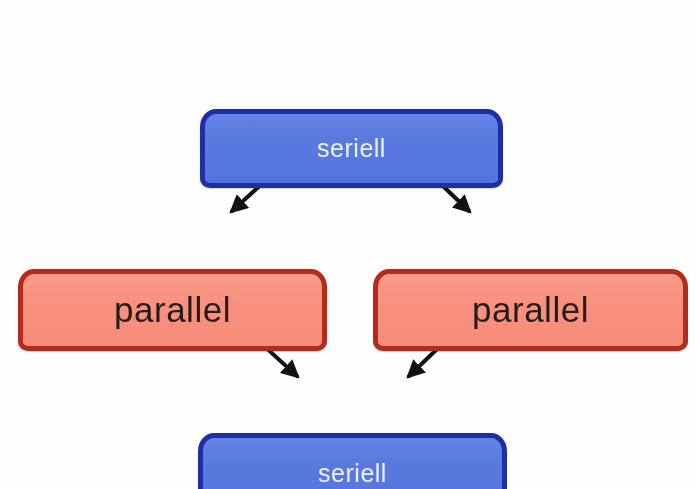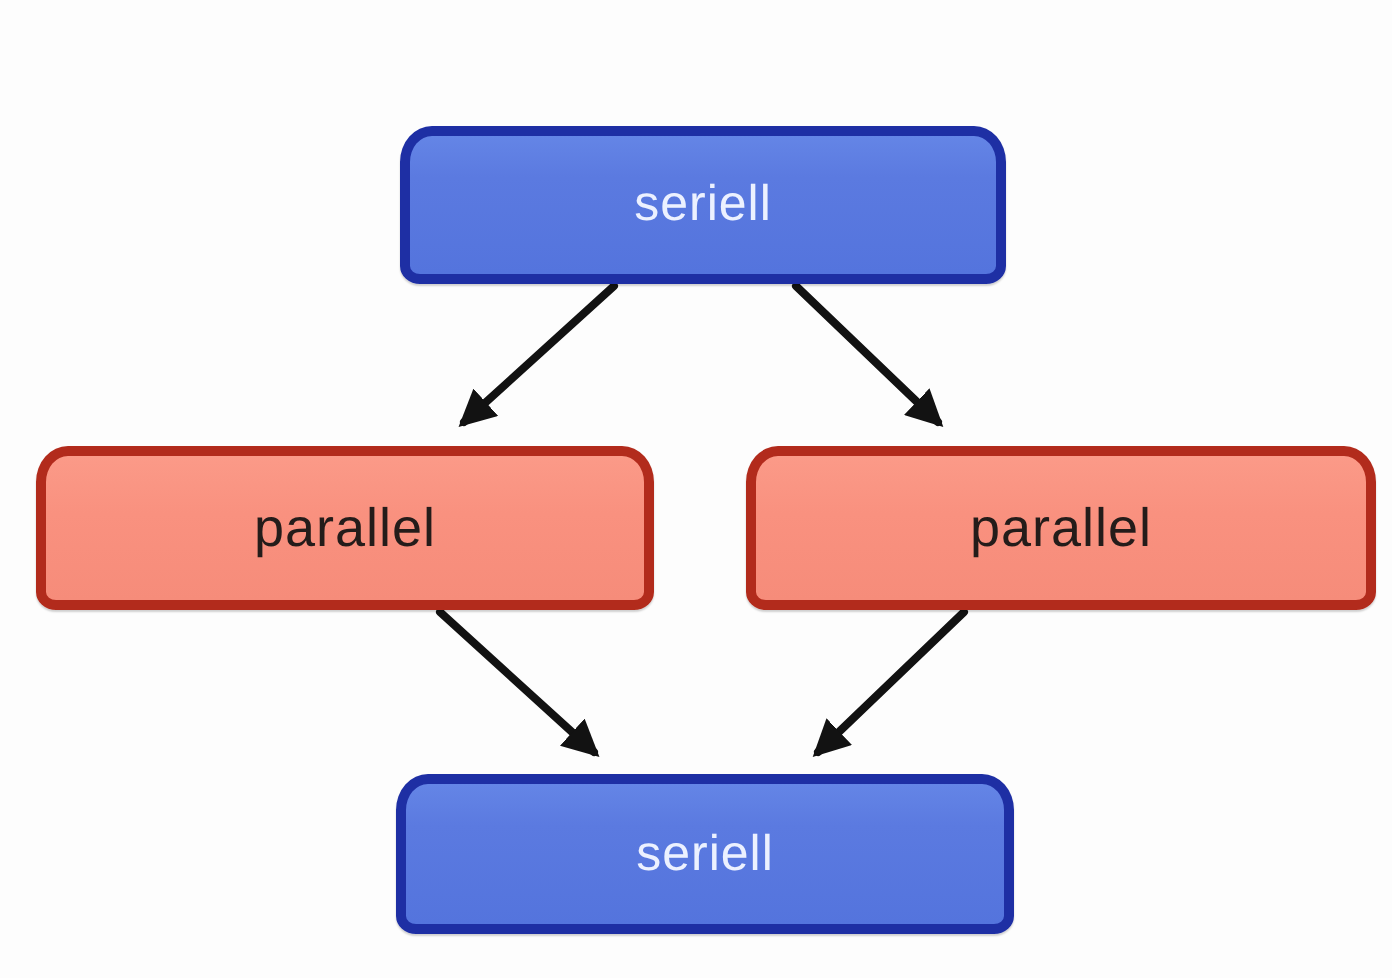--- a/index.html
+++ b/index.html
@@ -25,34 +25,35 @@
   .node {
     position: absolute;
     box-sizing: border-box;
     display: flex;
     align-items: center;
     justify-content: center;
     border-style: solid;
     border-width: 5px;
     border-radius: 16px 16px 10px 10px / 18px 18px 9px 9px;
     box-shadow: 0 1px 1px rgba(0,0,0,0.18);
+    margin-top: 46px;
   }
   .node.serial {
     background: #5b7ae0;
     background: linear-gradient(180deg, #6485e6 0%, #5b7ae0 30%, #5474dd 100%);
     border-color: #1e2fa4;
     color: #ecf1ff;
     font-size: 25px;
   }
   .node.parallel {
     background: #f9917f;
     background: linear-gradient(180deg, #fb9a88 0%, #f9917f 40%, #f68c7a 100%);
     border-color: #b22b1c;
     color: #241c1a;
-    font-size: 27px;
+    font-size: 35px;
   }
   .node-label {
     letter-spacing: 0.5px;
     user-select: none;
   }
   #node-seriell-top    { left: 200px; top:  63px; width: 303px; height: 79px; }
   #node-parallel-left  { left:  18px; top: 223px; width: 309px; height: 82px; }
   #node-parallel-right { left: 373px; top: 223px; width: 315px; height: 82px; }
   #node-seriell-bottom { left: 198px; top: 387px; width: 309px; height: 80px; }
   .edge {

